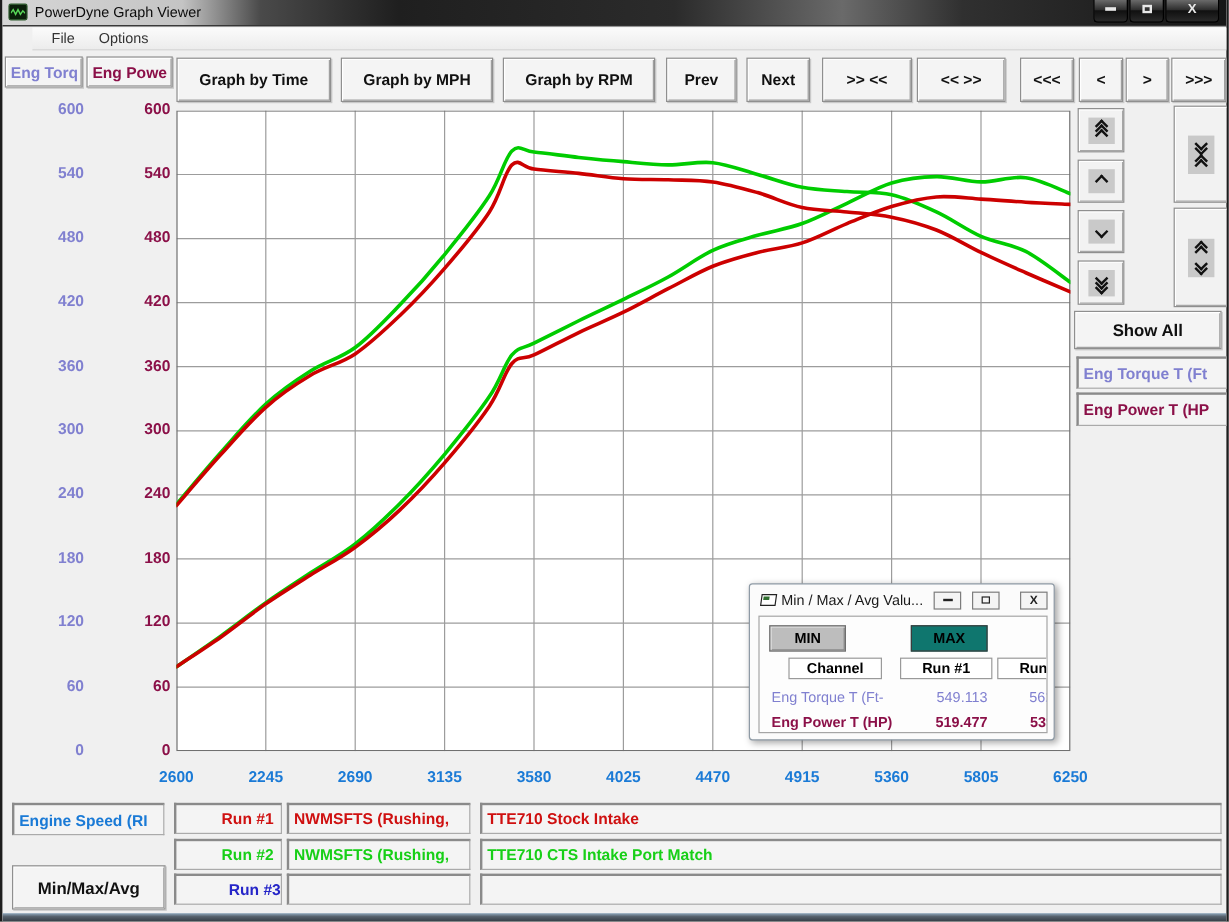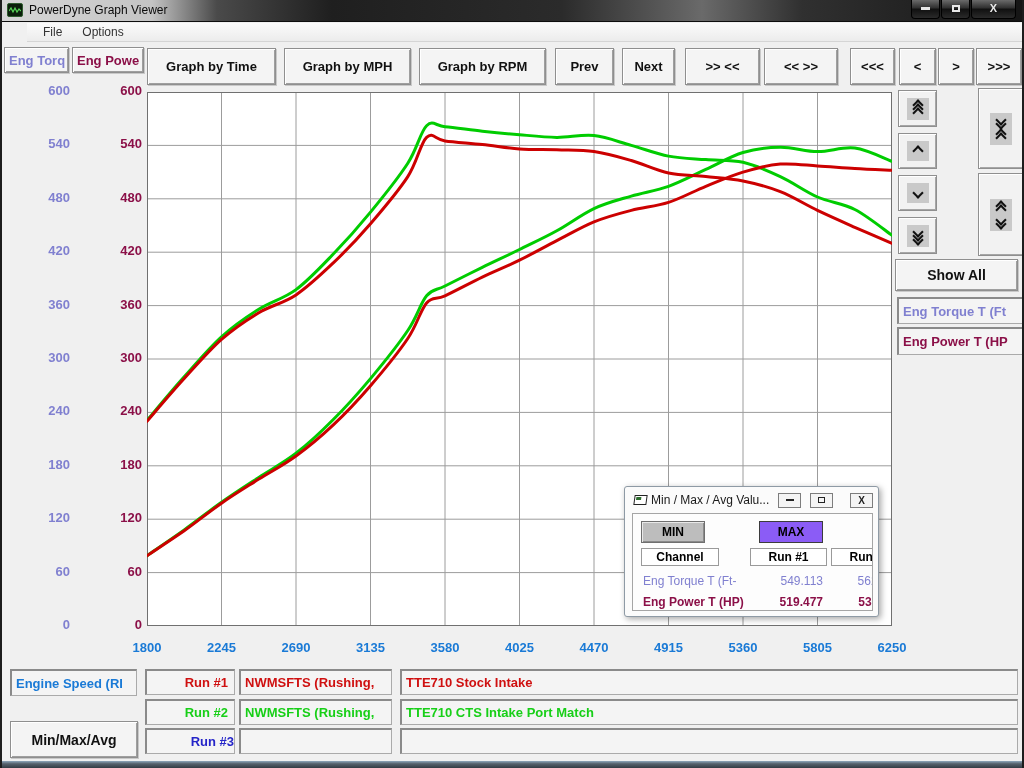--- a/index.html
+++ b/index.html
@@ -60,21 +60,21 @@
   .mmicon:before{content:"";position:absolute;left:1px;top:1px;width:5px;height:3px;background:#2f6e2f;}
   .mmbtn{position:absolute;top:6px;width:23px;height:15px;background:#f4f4f4;border:1px solid #7d7d7d;
     text-align:center;font-size:9px;color:#222;line-height:13px;}
   .mmbtn .bar{display:inline-block;width:8px;height:2px;background:#222;margin-bottom:2px;}
   .mmbtn .box{display:inline-block;width:7px;height:6px;border:1px solid #222;margin-top:2px;}
   .mmpanel{position:absolute;left:7px;top:26px;width:241px;height:98px;background:#fdfdfd;
     border:1px solid #a5a5a5;overflow:hidden;}
   .minbtn{position:absolute;left:8px;top:7px;width:64px;height:22px;background:#bdbdbd;
     border:1px solid #6f6f6f;box-shadow:inset 1px 1px 0 #e8e8e8,inset -1px -1px 0 #8a8a8a;
     font-size:12px;font-weight:700;display:flex;align-items:center;justify-content:center;}
-  .maxbtn{position:absolute;left:126px;top:7px;width:64px;height:22px;background:#8b5cf6;
+  .maxbtn{position:absolute;left:126px;top:7px;width:64px;height:22px;background:#0f766e;
     border:1px solid #3c3c3c;font-size:12px;font-weight:700;display:flex;align-items:center;justify-content:center;}
   .hdrbox{position:absolute;top:34px;height:18px;background:#fff;border:1px solid #9a9a9a;
     font-size:12px;font-weight:700;display:flex;align-items:center;justify-content:center;}
   .mmrow{position:absolute;font-size:12px;white-space:nowrap;}
   
   .bbox{font-size:13px;font-weight:700;}
   .bottombar{position:absolute;left:0;bottom:0;width:100%;height:7px;
     background:linear-gradient(#8fa8bd,#56616c 40%,#333c44);}
 </style>
 </head>
@@ -163,21 +163,21 @@
       <line x1="0" y1="427.2" x2="745" y2="427.2" stroke="#9c9c9c" stroke-width="1"></line>
       <line x1="0" y1="480.6" x2="745" y2="480.6" stroke="#9c9c9c" stroke-width="1"></line>
       <rect x="0.5" y="0.5" width="744" height="533" fill="none" stroke="#707070" stroke-width="1"></rect>
       <path d="M0.0,328.4C6.2,321.1,24.7,298.7,37.2,284.8C49.6,270.9,62.1,256.0,74.5,244.8C86.9,233.5,99.4,225.0,111.8,217.2C124.3,209.3,136.6,206.8,149.0,197.6C161.4,188.4,173.9,174.9,186.3,162.0C198.8,149.1,211.1,135.3,223.5,120.1C235.9,105.0,251.5,85.6,260.8,71.2C270.2,56.8,273.4,39.9,279.6,33.8C285.8,27.7,288.7,33.8,298.0,34.7C307.3,35.6,322.9,37.8,335.3,39.2C347.8,40.5,360.1,41.7,372.5,42.7C384.9,43.8,397.4,45.2,409.8,45.4C422.3,45.5,434.6,42.3,447.0,43.6C459.4,44.9,471.9,50.0,484.3,53.4C496.8,56.8,509.1,61.7,521.5,64.1C533.9,66.5,546.4,66.6,558.8,67.6C571.3,68.7,583.6,67.5,596.0,70.3C608.4,73.1,620.9,78.8,633.3,84.6C645.8,90.3,658.1,99.5,670.5,105.0C682.9,110.5,695.4,111.1,707.8,117.5C720.3,123.9,738.8,139.0,745.0,143.3" fill="none" stroke="#00cc00" stroke-width="3" stroke-linejoin="round" stroke-linecap="round"></path>
       <path d="M0.0,463.7C6.2,459.4,24.7,446.8,37.2,437.9C49.6,429.0,62.1,419.0,74.5,410.3C86.9,401.5,99.4,393.5,111.8,385.4C124.3,377.2,136.6,371.0,149.0,361.3C161.4,351.7,173.9,340.0,186.3,327.5C198.8,315.1,211.1,301.4,223.5,286.6C235.9,271.7,251.5,252.3,260.8,238.5C270.2,224.7,273.4,211.2,279.6,203.8C285.8,196.4,288.7,198.8,298.0,194.0C307.3,189.3,322.9,181.4,335.3,175.3C347.8,169.2,360.1,163.6,372.5,157.5C384.9,151.4,397.4,145.7,409.8,138.8C422.3,132.0,434.6,122.4,447.0,116.6C459.4,110.8,471.9,107.8,484.3,104.1C496.8,100.4,509.1,98.8,521.5,94.3C533.9,89.9,546.4,83.1,558.8,77.4C571.3,71.8,583.6,64.2,596.0,60.5C608.4,56.8,620.9,55.3,633.3,55.2C645.8,55.0,658.1,59.5,670.5,59.6C682.9,59.8,695.4,54.4,707.8,56.1C720.3,57.7,738.8,67.2,745.0,69.4" fill="none" stroke="#00cc00" stroke-width="3" stroke-linejoin="round" stroke-linecap="round"></path>
       <path d="M0.0,329.3C6.2,322.2,24.7,300.2,37.2,286.6C49.6,272.9,62.1,258.4,74.5,247.4C86.9,236.4,99.4,228.1,111.8,220.7C124.3,213.3,136.6,211.2,149.0,202.9C161.4,194.6,173.9,182.7,186.3,170.9C198.8,159.0,211.1,146.1,223.5,131.7C235.9,117.3,251.5,98.9,260.8,84.6C270.2,70.2,273.4,51.3,279.6,45.4C285.8,39.5,288.7,47.8,298.0,48.9C307.3,50.1,322.9,51.2,335.3,52.5C347.8,53.8,360.1,56.1,372.5,57.0C384.9,57.9,397.4,57.4,409.8,57.8C422.3,58.3,434.6,57.8,447.0,59.6C459.4,61.4,471.9,65.0,484.3,68.5C496.8,72.1,509.1,78.3,521.5,81.0C533.9,83.7,546.4,83.2,558.8,84.6C571.3,85.9,583.6,86.5,596.0,89.0C608.4,91.5,620.9,94.8,633.3,99.7C645.8,104.6,658.1,112.4,670.5,118.4C682.9,124.3,695.4,129.8,707.8,135.3C720.3,140.8,738.8,148.6,745.0,151.3" fill="none" stroke="#cc0000" stroke-width="3" stroke-linejoin="round" stroke-linecap="round"></path>
       <path d="M0.0,463.7C6.2,459.5,24.7,447.5,37.2,438.8C49.6,430.0,62.1,419.8,74.5,411.2C86.9,402.6,99.4,395.0,111.8,387.1C124.3,379.3,136.6,373.1,149.0,364.0C161.4,355.0,173.9,344.6,186.3,332.9C198.8,321.1,211.1,308.1,223.5,293.7C235.9,279.3,251.5,260.3,260.8,246.5C270.2,232.7,273.4,218.1,279.6,210.9C285.8,203.8,288.7,208.1,298.0,203.8C307.3,199.5,322.9,191.1,335.3,185.1C347.8,179.2,360.1,174.3,372.5,168.2C384.9,162.1,397.4,155.0,409.8,148.6C422.3,142.3,434.6,135.0,447.0,129.9C459.4,124.9,471.9,121.6,484.3,118.4C496.8,115.1,509.1,114.4,521.5,110.4C533.9,106.4,546.4,99.4,558.8,94.3C571.3,89.3,583.6,83.8,596.0,80.1C608.4,76.4,620.9,73.1,633.3,72.1C645.8,71.1,658.1,73.1,670.5,73.9C682.9,74.6,695.4,75.8,707.8,76.5C720.3,77.3,738.8,78.0,745.0,78.3" fill="none" stroke="#cc0000" stroke-width="3" stroke-linejoin="round" stroke-linecap="round"></path>
     </svg>
 
   <div id="xlabels">
-      <div class="xlabel" style="left: 115px; top: 640px; width: 60px; text-align: center; color: rgb(26, 122, 214);">1800</div>
+      <div class="xlabel" style="left: 115px; top: 640px; width: 60px; text-align: center; color: rgb(26, 122, 214);">2600</div>
       <div class="xlabel" style="left: 189.5px; top: 640px; width: 60px; text-align: center; color: rgb(26, 122, 214);">2245</div>
       <div class="xlabel" style="left: 264px; top: 640px; width: 60px; text-align: center; color: rgb(26, 122, 214);">2690</div>
       <div class="xlabel" style="left: 338.5px; top: 640px; width: 60px; text-align: center; color: rgb(26, 122, 214);">3135</div>
       <div class="xlabel" style="left: 413px; top: 640px; width: 60px; text-align: center; color: rgb(26, 122, 214);">3580</div>
       <div class="xlabel" style="left: 487.5px; top: 640px; width: 60px; text-align: center; color: rgb(26, 122, 214);">4025</div>
       <div class="xlabel" style="left: 562px; top: 640px; width: 60px; text-align: center; color: rgb(26, 122, 214);">4470</div>
       <div class="xlabel" style="left: 636.5px; top: 640px; width: 60px; text-align: center; color: rgb(26, 122, 214);">4915</div>
       <div class="xlabel" style="left: 711px; top: 640px; width: 60px; text-align: center; color: rgb(26, 122, 214);">5360</div>
       <div class="xlabel" style="left: 785.5px; top: 640px; width: 60px; text-align: center; color: rgb(26, 122, 214);">5805</div>
       <div class="xlabel" style="left: 860px; top: 640px; width: 60px; text-align: center; color: rgb(26, 122, 214);">6250</div>
@@ -231,21 +231,21 @@
 
   <div class="mmwin">
     <div class="mmicon"></div>
     <span class="mmtitle">Min / Max / Avg Valu...</span>
     <div class="mmbtn" style="left:153px"><span class="bar"></span></div>
     <div class="mmbtn" style="left:185px"><span class="box"></span></div>
     <div class="mmbtn" style="left:225px;font-size:10px;font-weight:700;line-height:14px;"><span>X</span></div>
     <div class="mmpanel">
       <div class="minbtn">MIN</div>
       <div class="maxbtn">MAX</div>
-      <div class="hdrbox" style="left:8px;width:78px">Channel</div>
+      <div class="hdrbox" style="left:24px;width:78px">Channel</div>
       <div class="hdrbox" style="left:117px;width:77px">Run #1</div>
       <div class="hdrbox" style="left:198px;width:77px">Run #2</div>
       <div class="mmrow" style="left:10px;top:60px;color:#8080d0;">Eng Torque T (Ft-</div>
       <div class="mmrow" style="left:125px;top:60px;width:65px;text-align:right;color:#8080d0;">549.113</div>
       <div class="mmrow" style="left:200px;top:60px;width:68px;text-align:right;color:#8080d0;">562.362</div>
       <div class="mmrow" style="left:10px;top:81px;color:#8b1048;font-weight:700;">Eng Power T (HP)</div>
       <div class="mmrow" style="left:125px;top:81px;width:65px;text-align:right;color:#8b1048;font-weight:700;">519.477</div>
       <div class="mmrow" style="left:200px;top:81px;width:68px;text-align:right;color:#8b1048;font-weight:700;">539.311</div>
     </div>
   </div>

